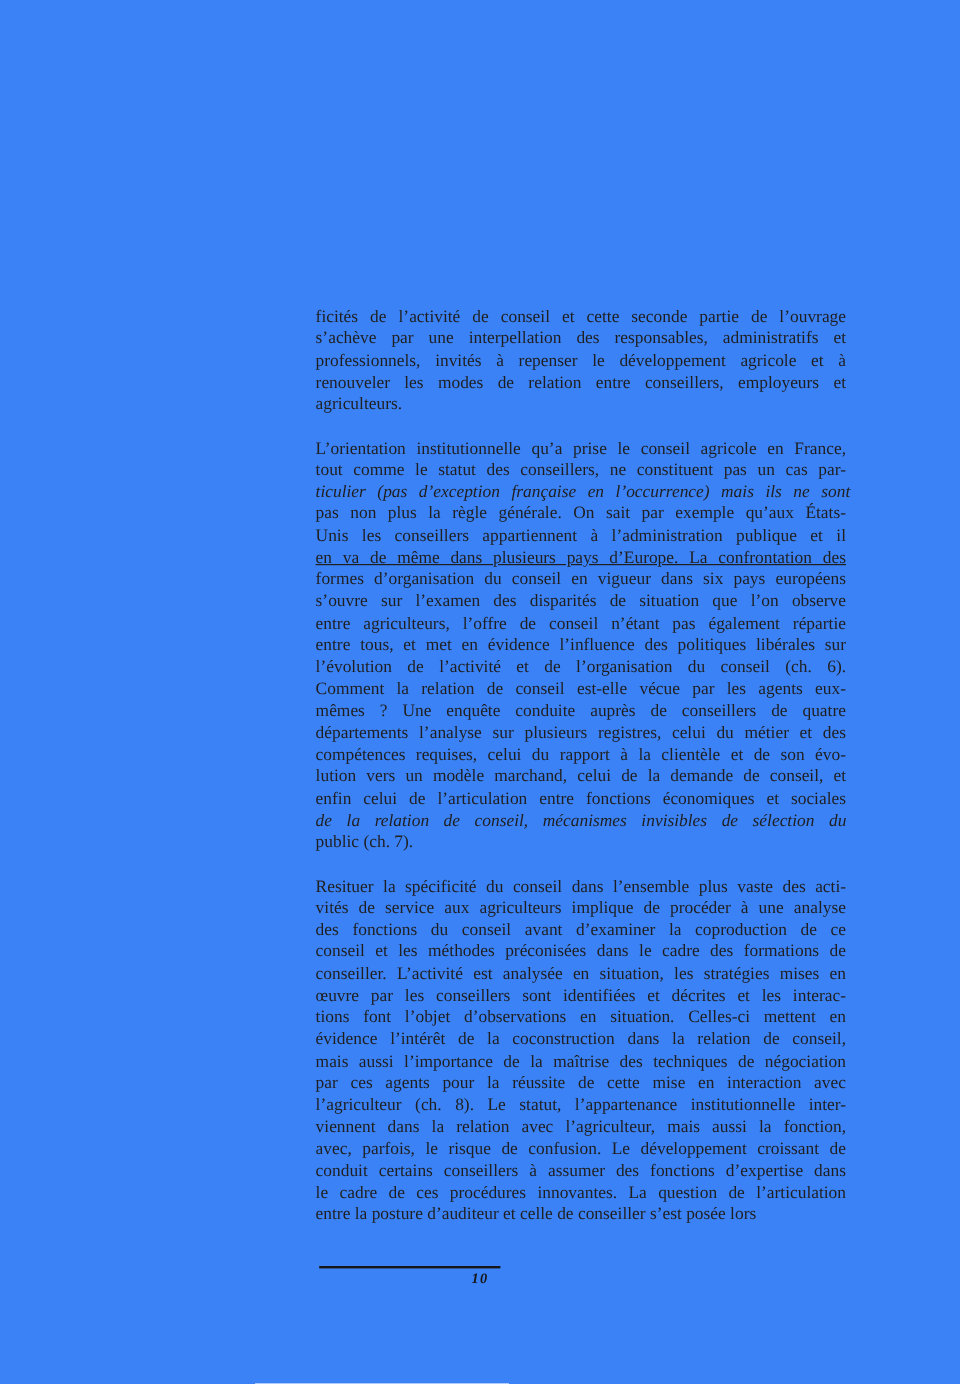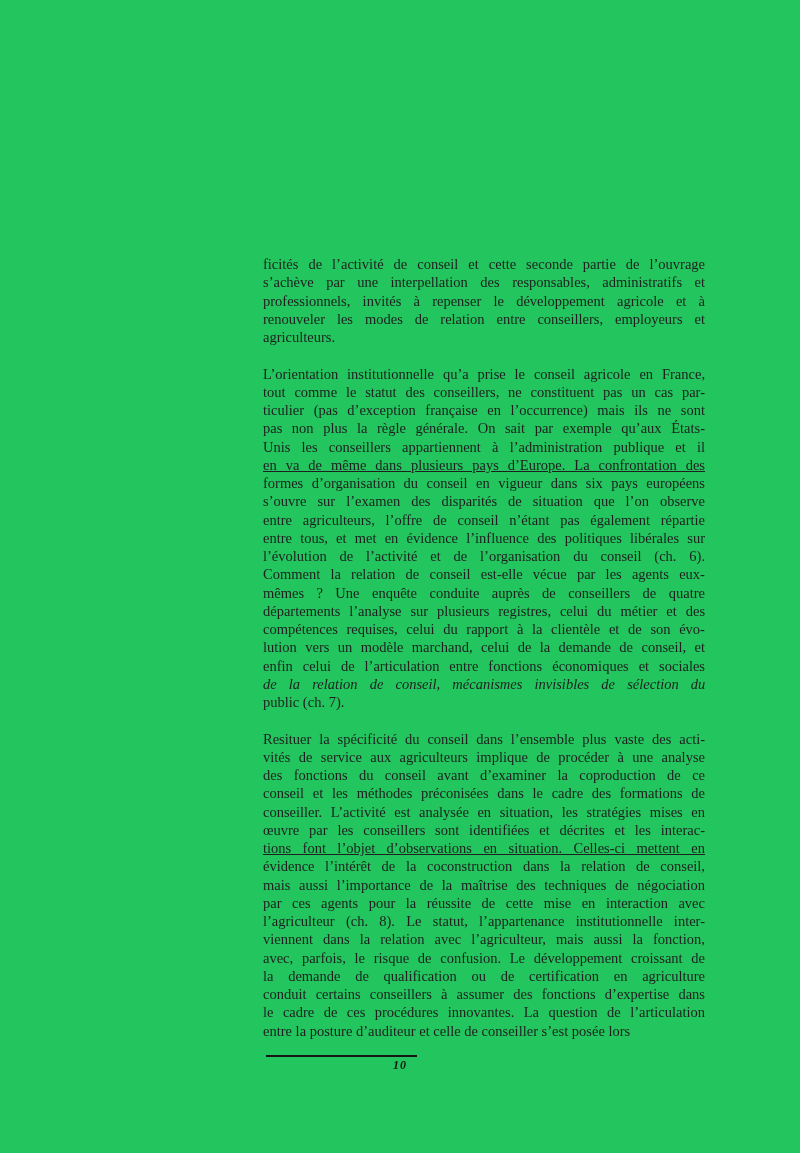--- a/index.html
+++ b/index.html
@@ -4,21 +4,21 @@
 <style>
   html, body {
     margin: 0;
     padding: 0;
     background: #ffffff;
   }
   .page {
     position: relative;
     width: 800px;
     height: 1153px;
-    background: #22c55e;
+    background: #3b82f6;
     overflow: hidden;
     font-family: "Liberation Serif", "DejaVu Serif", serif;
     color: #1f1f1f;
   }
   .text-block {
     position: absolute;
     left: 263px;
     top: 255px;
     width: 442px;
     font-size: 14.5px;
@@ -69,21 +69,21 @@
       <div class="paragraph">
         <div class="line"><span class="line-text" style="word-spacing: 6.36px;">ficités de l’activité de conseil et cette seconde partie de l’ouvrage</span></div>
         <div class="line"><span class="line-text" style="word-spacing: 8.84px;">s’achève par une interpellation des responsables, administratifs et</span></div>
         <div class="line"><span class="line-text" style="word-spacing: 8.6px;">professionnels, invités à repenser le développement agricole et à</span></div>
         <div class="line"><span class="line-text" style="word-spacing: 8.29px;">renouveler les modes de relation entre conseillers, employeurs et</span></div>
         <div class="line last"><span class="line-text">agriculteurs.</span></div>
       </div>
       <div class="paragraph">
         <div class="line"><span class="line-text" style="word-spacing: 5.24px;">L’orientation institutionnelle qu’a prise le conseil agricole en France,</span></div>
         <div class="line"><span class="line-text" style="word-spacing: 5.21px;">tout comme le statut des conseillers, ne constituent pas un cas par-</span></div>
-        <div class="line"><span class="line-text" style="word-spacing: 5.94px;">ticulier (pas d’exception française en l’occurrence) mais ils ne sont</span></div>
+        <div class="line"><span class="line-text" style="word-spacing: 5.94px; font-style: italic;">ticulier (pas d’exception française en l’occurrence) mais ils ne sont</span></div>
         <div class="line"><span class="line-text" style="word-spacing: 5.92px;">pas non plus la règle générale. On sait par exemple qu’aux États-</span></div>
         <div class="line"><span class="line-text" style="word-spacing: 7.53px;">Unis les conseillers appartiennent à l’administration publique et il</span></div>
         <div class="line"><span class="line-text" style="word-spacing: 5.34px; text-decoration: underline;">en va de même dans plusieurs pays d’Europe. La confrontation des</span></div>
         <div class="line"><span class="line-text" style="word-spacing: 4.8px;">formes d’organisation du conseil en vigueur dans six pays européens</span></div>
         <div class="line"><span class="line-text" style="word-spacing: 7.37px;">s’ouvre sur l’examen des disparités de situation que l’on observe</span></div>
         <div class="line"><span class="line-text" style="word-spacing: 7.12px;">entre agriculteurs, l’offre de conseil n’étant pas également répartie</span></div>
         <div class="line"><span class="line-text" style="word-spacing: 4.54px;">entre tous, et met en évidence l’influence des politiques libérales sur</span></div>
         <div class="line"><span class="line-text" style="word-spacing: 9.19px;">l’évolution de l’activité et de l’organisation du conseil (ch. 6).</span></div>
         <div class="line"><span class="line-text" style="word-spacing: 6.59px;">Comment la relation de conseil est-elle vécue par les agents eux-</span></div>
         <div class="line"><span class="line-text" style="word-spacing: 8.8px;">mêmes ? Une enquête conduite auprès de conseillers de quatre</span></div>
@@ -94,28 +94,27 @@
         <div class="line"><span class="line-text" style="word-spacing: 8.49px; font-style: italic;">de la relation de conseil, mécanismes invisibles de sélection du</span></div>
         <div class="line last"><span class="line-text">public (ch. 7).</span></div>
       </div>
       <div class="paragraph">
         <div class="line"><span class="line-text" style="word-spacing: 4.26px;">Resituer la spécificité du conseil dans l’ensemble plus vaste des acti-</span></div>
         <div class="line"><span class="line-text" style="word-spacing: 4.74px; text-align: center;">vités de service aux agriculteurs implique de procéder à une analyse</span></div>
         <div class="line"><span class="line-text" style="word-spacing: 7.73px; text-align: center;">des fonctions du conseil avant d’examiner la coproduction de ce</span></div>
         <div class="line"><span class="line-text" style="word-spacing: 5.06px;">conseil et les méthodes préconisées dans le cadre des formations de</span></div>
         <div class="line"><span class="line-text" style="word-spacing: 4.92px;">conseiller. L’activité est analysée en situation, les stratégies mises en</span></div>
         <div class="line"><span class="line-text" style="word-spacing: 6.19px;">œuvre par les conseillers sont identifiées et décrites et les interac-</span></div>
-        <div class="line"><span class="line-text" style="word-spacing: 7.78px; text-decoration: underline;">tions font l’objet d’observations en situation. Celles-ci mettent en</span></div>
+        <div class="line"><span class="line-text" style="word-spacing: 7.78px;">tions font l’objet d’observations en situation. Celles-ci mettent en</span></div>
         <div class="line"><span class="line-text" style="word-spacing: 6.97px;">évidence l’intérêt de la coconstruction dans la relation de conseil,</span></div>
         <div class="line"><span class="line-text" style="word-spacing: 5.04px;">mais aussi l’importance de la maîtrise des techniques de négociation</span></div>
         <div class="line"><span class="line-text" style="word-spacing: 6.91px;">par ces agents pour la réussite de cette mise en interaction avec</span></div>
         <div class="line"><span class="line-text" style="word-spacing: 7.62px;">l’agriculteur (ch. 8). Le statut, l’appartenance institutionnelle inter-</span></div>
         <div class="line"><span class="line-text" style="word-spacing: 6.45px;">viennent dans la relation avec l’agriculteur, mais aussi la fonction,</span></div>
         <div class="line"><span class="line-text" style="word-spacing: 5.09px;">avec, parfois, le risque de confusion. Le développement croissant de</span></div>
-        <div class="line"><span class="line-text" style="word-spacing: 11.06px;">la demande de qualification ou de certification en agriculture</span></div>
         <div class="line"><span class="line-text" style="word-spacing: 5.52px;">conduit certains conseillers à assumer des fonctions d’expertise dans</span></div>
         <div class="line"><span class="line-text" style="word-spacing: 5.81px;">le cadre de ces procédures innovantes. La question de l’articulation</span></div>
         <div class="line last"><span class="line-text">entre la posture d’auditeur et celle de conseiller s’est posée lors</span></div>
       </div>
     </div>
   <div class="footnote-rule"></div>
   <div class="page-number">10</div>
 </div>
 
 </body></html>

